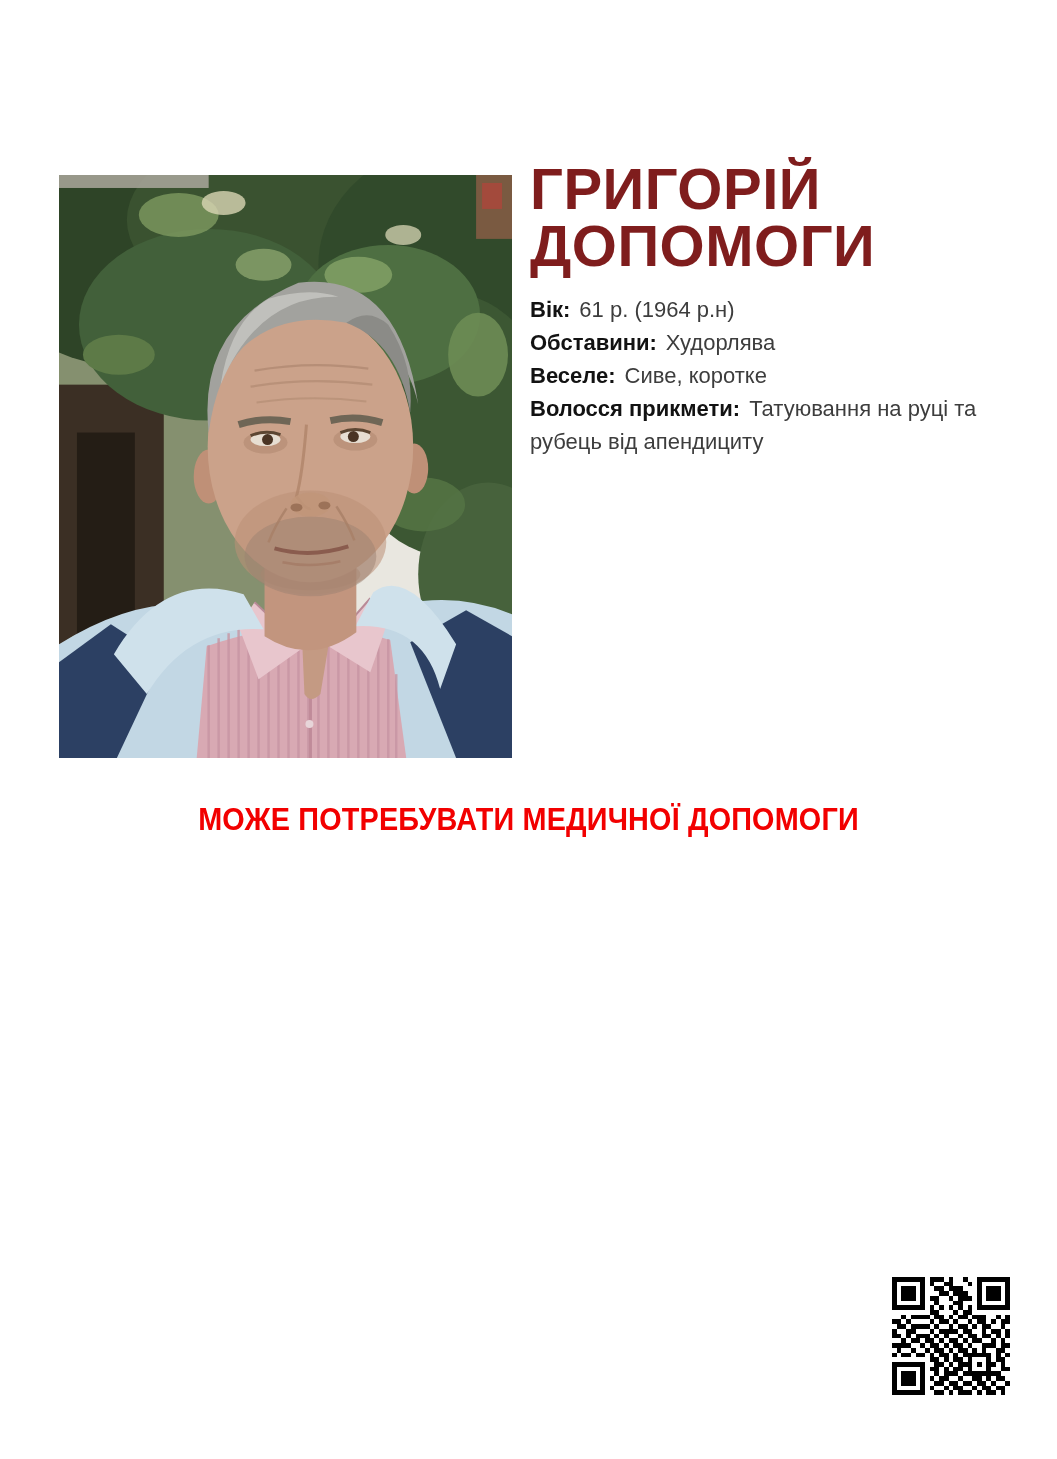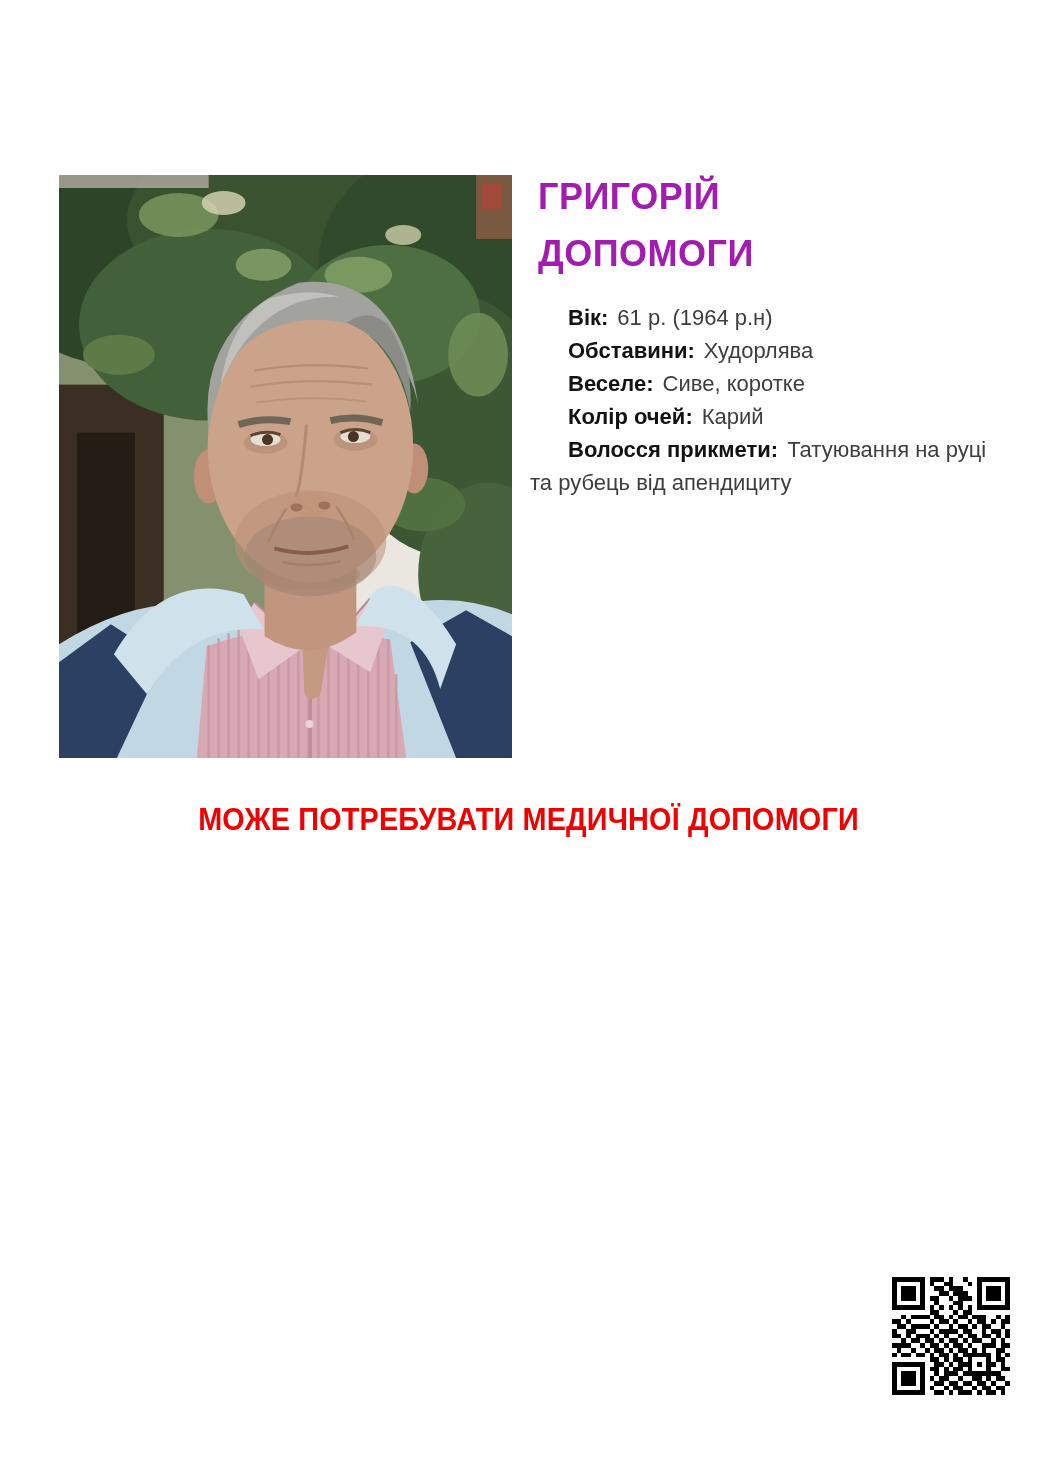--- a/index.html
+++ b/index.html
@@ -3,24 +3,24 @@
 <meta charset="utf-8">
 <style>
   html,body{margin:0;padding:0;background:#ffffff;}
   .page{
     position:relative;width:1057px;height:1459px;background:#ffffff;
     font-family:"Liberation Sans", sans-serif;overflow:hidden;
   }
   .photo{position:absolute;left:59px;top:175px;width:453px;height:583px;}
   .photo svg{width:100%;height:100%;display:block;}
   .info{position:absolute;left:530px;top:160px;width:462px;}
-  .name{margin:8px;color:#a21caf;font-weight:700;font-size:36px;line-height:57px;letter-spacing:0.5px;}
+  .name{margin:0;color:#7f1d1d;font-weight:700;font-size:58px;line-height:57px;letter-spacing:0.5px;}
   .name span{display:block;}
   .attrs{margin-top:19px;font-size:22px;line-height:33px;color:#3d3d3d;}
-  .attr b{color:#121212;font-weight:700;margin-right:9px;margin-left:38px;}
+  .attr b{color:#121212;font-weight:700;margin-right:9px;}
   .alert{
     position:absolute;left:0;right:0;top:801px;text-align:center;
     font-size:32px;font-weight:700;letter-spacing:0.2px;
     transform:scaleX(0.9);
   }
   .qr{position:absolute;left:892px;top:1277px;width:118px;height:118px;}
   .qr svg{width:100%;height:100%;display:block;fill:#000000;}
 </style>
 </head>
 <body>
@@ -155,21 +155,20 @@
       <span>ДОПОМОГИ</span>
     </h1>
     <div class="attrs">
   <div class="attr"><b>Вік:</b><span>61 р. (1964 р.н)</span></div>
 
 
   <div class="attr"><b>Обставини:</b><span>Худорлява</span></div>
 
   <div class="attr"><b>Веселе:</b><span>Сиве, коротке</span></div>
 
-  <div class="attr"><b>Колір очей:</b><span>Карий</span></div>
 
 
   <div class="attr"><b>Волосся прикмети:</b><span>Татуювання на руці та рубець від апендициту</span></div>
 
 </div>
   </div>
 
   <div class="alert" style="color: rgb(242, 0, 0);">МОЖЕ ПОТРЕБУВАТИ МЕДИЧНОЇ ДОПОМОГИ</div>
 
   <div class="qr">

